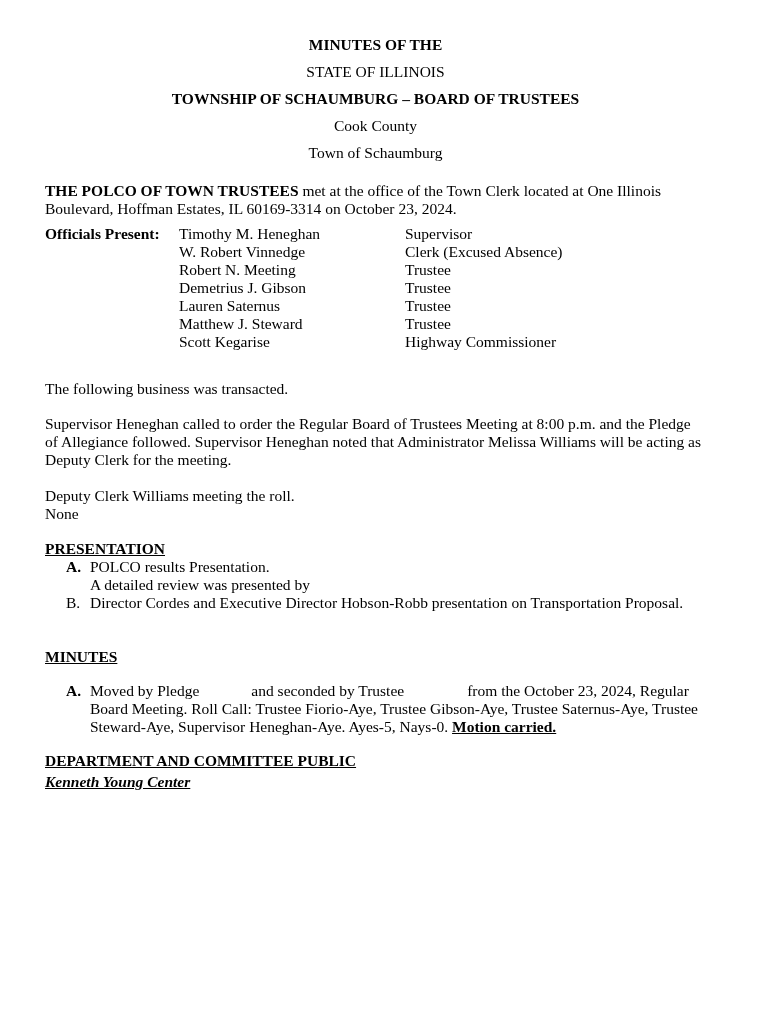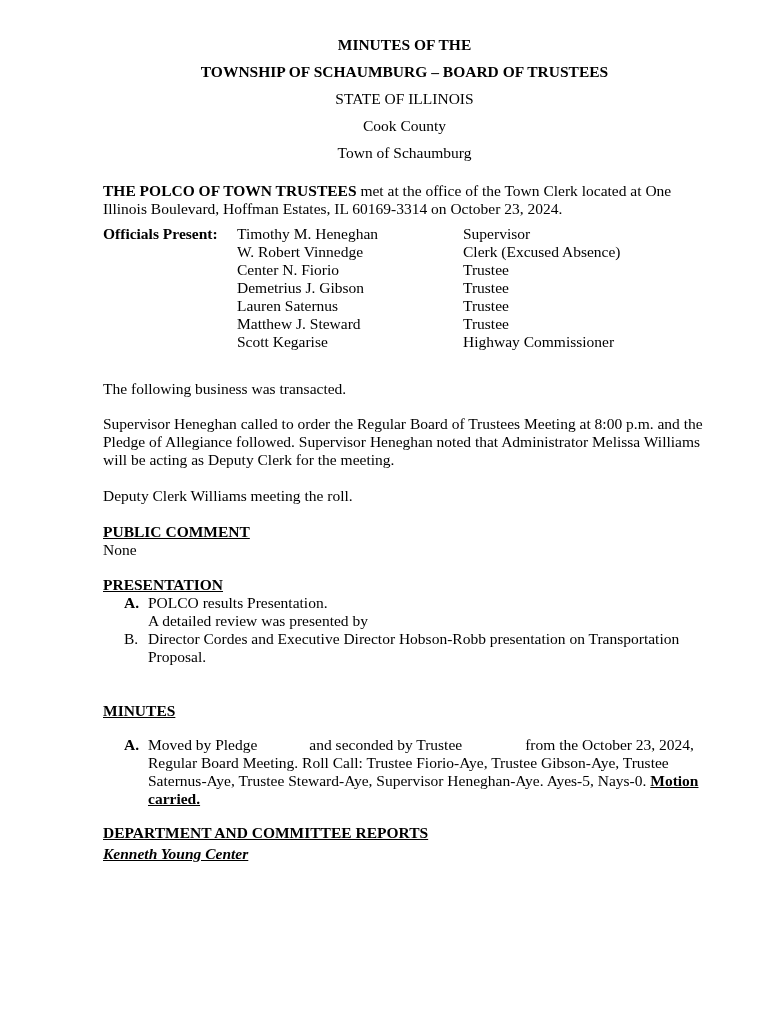--- a/index.html
+++ b/index.html
@@ -7,21 +7,21 @@
     width: 770px; height: 1024px;
     color: #000;
     font-family: "Liberation Serif", serif;
     font-size: 15.5px;
     line-height: 18px;
     overflow: hidden;
   }
   .page {
     box-sizing: border-box;
     width: 770px; height: 1024px;
-    padding: 31px 64px 0 103px;
+    padding: 31px 64px 0 45px;
   }
   
   .doc-header { text-align: center; }
   .doc-header .hline { line-height: 27px; }
   .doc-header .hline.bold { font-weight: bold; }
 
   .b { font-weight: bold; }
 
   .p-intro   { margin-top: 16px; }
   .officials { margin-top: 7px; display: grid; grid-template-columns: 134px 226px auto; }
@@ -55,54 +55,53 @@
   .blank2 { display: inline-block; width: 63px; }
   .motion { font-weight: bold; text-decoration: underline; }
 </style>
 </head>
 <body>
 
 <div class="page">
 
   <div class="doc-header">
     <div class="hline bold">MINUTES OF THE</div>
+    <div class="hline">STATE OF ILLINOIS</div>
     <div class="hline bold">TOWNSHIP OF SCHAUMBURG – BOARD OF TRUSTEES</div>
-    <div class="hline">STATE OF ILLINOIS</div>
     <div class="hline">Cook County</div>
     <div class="hline">Town of Schaumburg</div>
   </div>
 
   <div class="p-intro"><span class="b">THE POLCO OF TOWN TRUSTEES</span><span> met at the office of the Town Clerk located at One Illinois Boulevard, Hoffman Estates, IL 60169-3314 on October 23, 2024.</span></div>
 
   <div class="officials">
     <div class="olabel">Officials Present:</div>
 
     <div class="oname">Timothy M. Heneghan</div>
     <div class="otitle">Supervisor</div>
     <div class="oname">W. Robert Vinnedge</div>
     <div class="otitle">Clerk (Excused Absence)</div>
-    <div class="oname">Center N. Fiorio</div>
+    <div class="oname">Robert N. Meeting</div>
     <div class="otitle">Trustee</div>
     <div class="oname">Demetrius J. Gibson</div>
     <div class="otitle">Trustee</div>
     <div class="oname">Lauren Saternus</div>
     <div class="otitle">Trustee</div>
     <div class="oname">Matthew J. Steward</div>
     <div class="otitle">Trustee</div>
     <div class="oname">Scott Kegarise</div>
     <div class="otitle">Highway Commissioner</div>
   </div>
 
   <div class="p-business">The following business was transacted.</div>
 
   <div class="p-call">Supervisor Heneghan called to order the Regular Board of Trustees Meeting at 8:00 p.m. and the Pledge of Allegiance followed.  Supervisor Heneghan noted that Administrator Melissa Williams will be acting as Deputy Clerk for the meeting.</div>
 
   <div class="p-roll">Deputy Clerk Williams meeting the roll.</div>
 
-  <div class="h-section h-public">PUBLIC COMMENT</div>
   <div>None</div>
 
   <div class="h-section h-pres">PRESENTATION</div>
 
   <div class="li">
     <span class="li-label bold">A.</span>
     <span>POLCO results Presentation.</span>
     <div>A detailed review was presented by</div>
   </div>
 
@@ -111,16 +110,16 @@
     <span>Director Cordes and Executive Director Hobson-Robb presentation on Transportation Proposal.</span>
   </div>
 
   <div class="h-section h-minutes">MINUTES</div>
 
   <div class="li minutes-item">
     <span class="li-label bold">A.</span><span>Moved by Pledge</span><span class="blank1"></span><span>and seconded by Trustee</span><span class="blank2"></span><span>from the October 23, 2024, Regular Board Meeting.  Roll Call: Trustee Fiorio-Aye, Trustee Gibson-Aye, Trustee Saternus-Aye, Trustee Steward-Aye, Supervisor Heneghan-Aye. Ayes-5, Nays-0.</span>
     <span class="motion">Motion carried.</span>
   </div>
 
-  <div class="h-section h-dept">DEPARTMENT AND COMMITTEE REPORTS</div>
+  <div class="h-section h-dept">DEPARTMENT AND COMMITTEE PUBLIC</div>
   <div class="h-section h-kyc">Kenneth Young Center</div>
 
 </div>
 
 </body></html>

